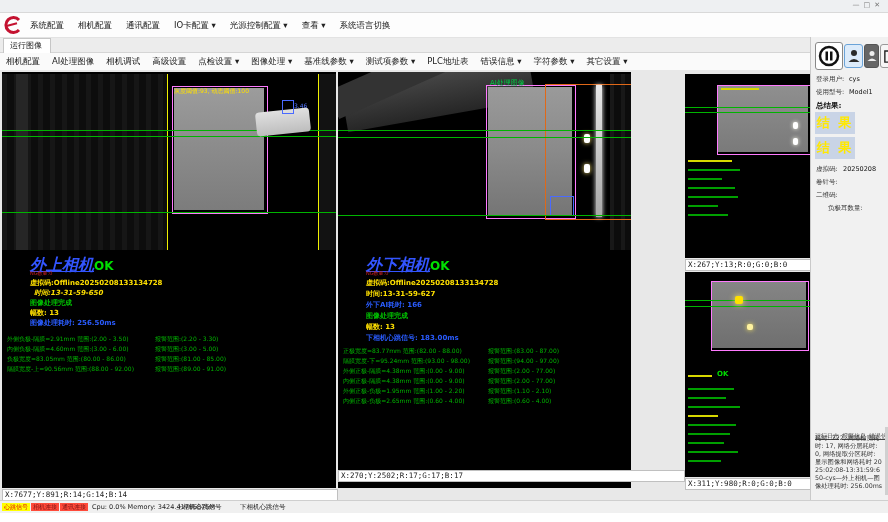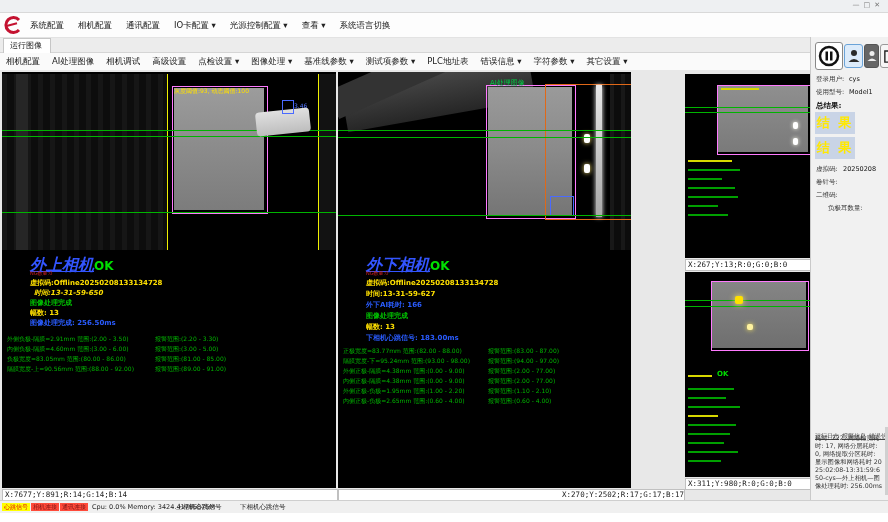--- a/index.html
+++ b/index.html
@@ -120,21 +120,21 @@
   <div class="abs bluerect" style="left:280px;top:28px;width:10px;height:12px;"></div>
   <span class="abs ov-btext nw" style="left:292px;top:30px;">3.46</span>
   <span class="abs ov-ytext nw" style="left:172px;top:15px;">灰度阈值:93, 动态阈值:100</span>
 
   <span class="abs nw" style="left:28px;top:183px;"><span class="cam-title">外上相机</span><span class="cam-ok">OK</span></span>
   <span class="abs ng-note nw" style="left:28px;top:198px;">NG数量:0</span>
   <span class="abs ytext nw" style="left:28px;top:206px;">虚拟码:Offline20250208133134728</span>
   <span class="abs ytext nw" style="left:32px;top:216px;font-style:italic;">时间:13-31-59-650</span>
   <span class="abs gtext nw" style="left:28px;top:226px;">图像处理完成</span>
   <span class="abs ytext nw" style="left:28px;top:236px;">幅数: 13</span>
-  <span class="abs btext nw" style="left:28px;top:246px;">图像处理完成: 256.50ms</span>
+  <span class="abs btext nw" style="left:28px;top:246px;">图像处理耗时: 256.50ms</span>
 
   <span class="abs mrow nw" style="left:5px;top:263px;">外侧负极-隔膜=2.91mm 范围:(2.00 - 3.50)</span>
   <span class="abs mrow nw" style="left:153px;top:263px;">报警范围:(2.20 - 3.30)</span>
   <span class="abs mrow nw" style="left:5px;top:273px;">内侧负极-隔膜=4.60mm 范围:(3.00 - 6.00)</span>
   <span class="abs mrow nw" style="left:153px;top:273px;">报警范围:(3.00 - 5.00)</span>
   <span class="abs mrow nw" style="left:5px;top:283px;">负极宽度=83.05mm 范围:(80.00 - 86.00)</span>
   <span class="abs mrow nw" style="left:153px;top:283px;">报警范围:(81.00 - 85.00)</span>
   <span class="abs mrow nw" style="left:5px;top:293px;">隔膜宽度-上=90.56mm 范围:(88.00 - 92.00)</span>
   <span class="abs mrow nw" style="left:153px;top:293px;">报警范围:(89.00 - 91.00)</span>
 </div>
@@ -171,21 +171,21 @@
   <span class="abs mrow nw" style="left:150px;top:285px;">报警范围:(94.00 - 97.00)</span>
   <span class="abs mrow nw" style="left:5px;top:295px;">外侧正极-隔膜=4.38mm 范围:(0.00 - 9.00)</span>
   <span class="abs mrow nw" style="left:150px;top:295px;">报警范围:(2.00 - 77.00)</span>
   <span class="abs mrow nw" style="left:5px;top:305px;">内侧正极-隔膜=4.38mm 范围:(0.00 - 9.00)</span>
   <span class="abs mrow nw" style="left:150px;top:305px;">报警范围:(2.00 - 77.00)</span>
   <span class="abs mrow nw" style="left:5px;top:315px;">外侧正极-负极=1.95mm 范围:(1.00 - 2.20)</span>
   <span class="abs mrow nw" style="left:150px;top:315px;">报警范围:(1.10 - 2.10)</span>
   <span class="abs mrow nw" style="left:5px;top:325px;">内侧正极-负极=2.65mm 范围:(0.60 - 4.00)</span>
   <span class="abs mrow nw" style="left:150px;top:325px;">报警范围:(0.60 - 4.00)</span>
 </div>
-<div class="abs coordbar nw" style="left:338px;top:489px;width:343px;height:10px;text-align:right;">X:270;Y:2502;R:17;G:17;B:17</div>
+<div class="abs coordbar nw" style="left:338px;top:470px;width:343px;height:10px;">X:270;Y:2502;R:17;G:17;B:17</div>
 
 <div class="abs panel" style="left:685px;top:74px;width:125px;height:184px;">
   <div class="abs" style="left:33px;top:12px;width:90px;height:66px;background:linear-gradient(180deg,#8f8f8f,#7a7a7a);"></div>
   <div class="abs pinkrect" style="left:32px;top:11px;width:92px;height:68px;"></div>
   <div class="abs gline" style="left:0;top:33px;width:125px;"></div>
   <div class="abs gline" style="left:0;top:38px;width:125px;"></div>
   <div class="abs stripe y" style="left:36px;top:14px;width:38px;"></div>
   <div class="abs" style="left:108px;top:48px;width:5px;height:7px;background:#fff;border-radius:2px;box-shadow:0 0 4px #ffe;"></div>
   <div class="abs" style="left:108px;top:64px;width:5px;height:7px;background:#fff;border-radius:2px;box-shadow:0 0 4px #ffe;"></div>
   <div class="abs stripe y" style="left:3px;top:86px;width:44px;"></div>

